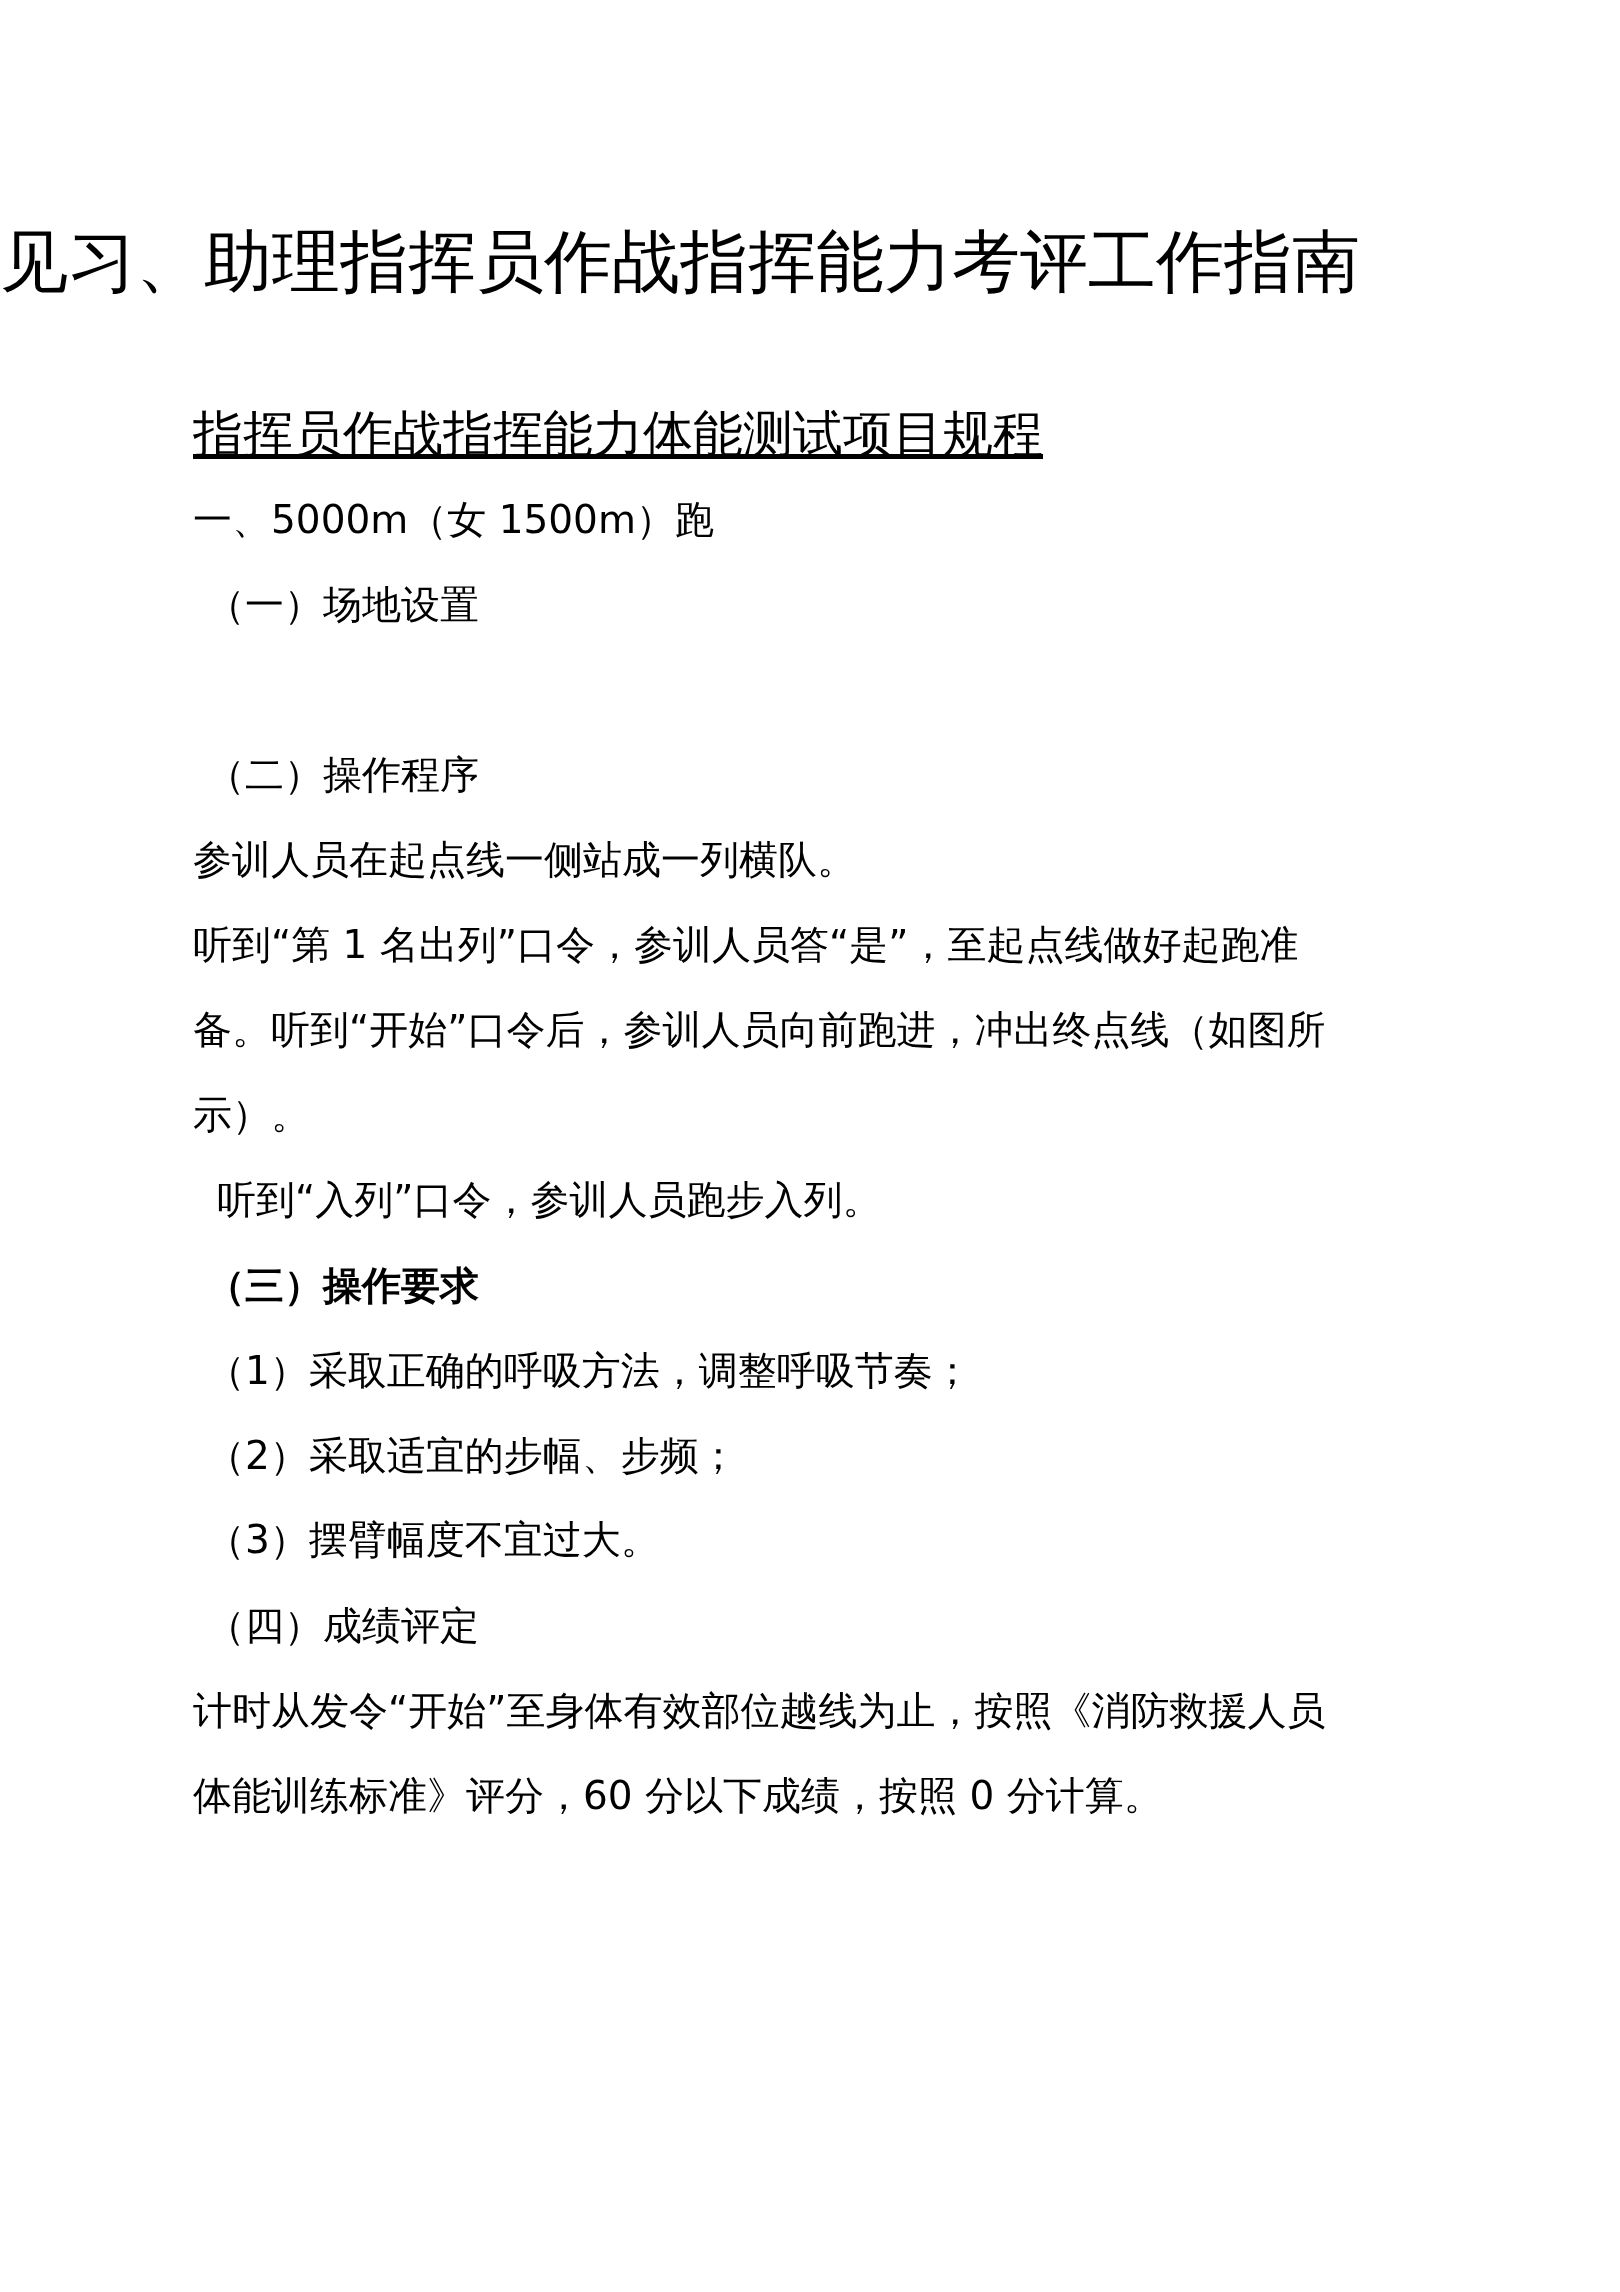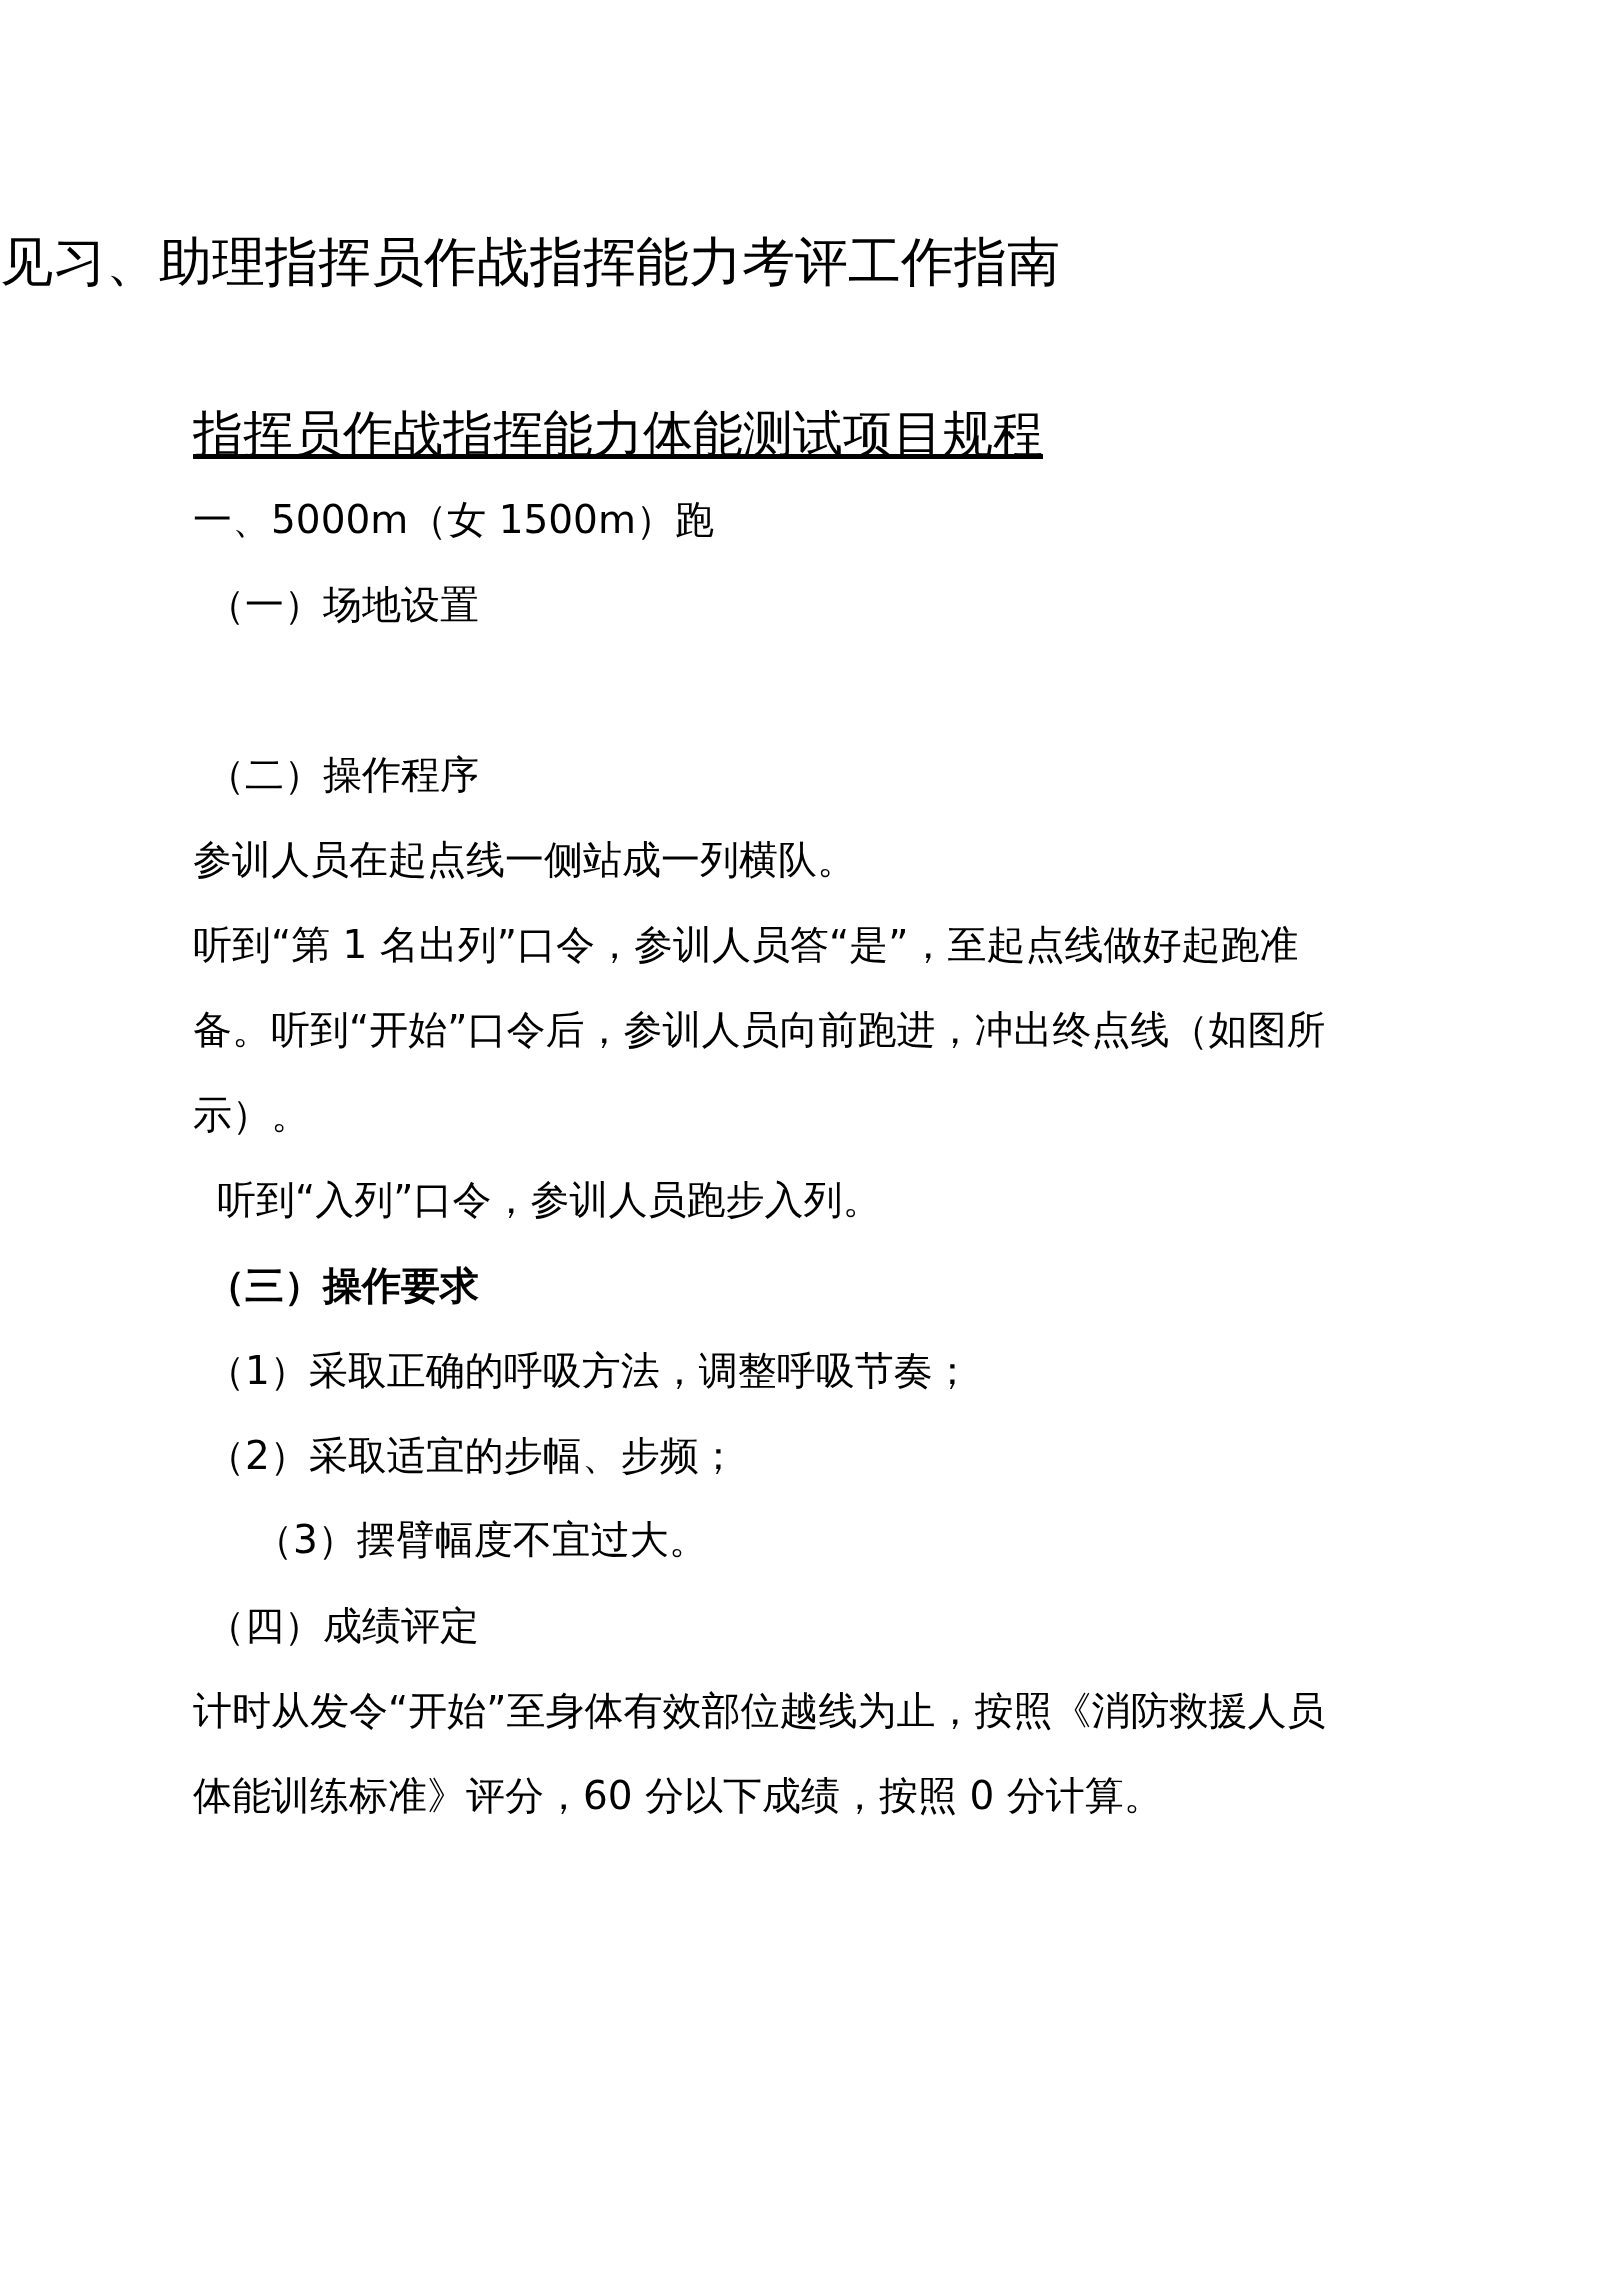--- a/index.html
+++ b/index.html
@@ -22,21 +22,21 @@
       width: 1620px;
       height: 2293px;
       background: #ffffff;
     }
     .title {
       position: absolute;
       left: 0;
       width: 1309px;
       top: 223px;
       text-align: left;
-      font-size: 53px;
+      font-size: 68px;
       line-height: 78px;
       letter-spacing: 0px;
       white-space: nowrap;
     }
     .subtitle {
       position: absolute;
       left: 193px;
       top: 400px;
       font-size: 50px;
       line-height: 69px;
@@ -70,20 +70,20 @@
   <div class="line indent" style="top:747px;">（二）操作程序</div>
   <div class="line" style="top:832px;">参训人员在起点线一侧站成一列横队。</div>
   <div class="line" style="top:917px;">听到“第 1 名出列”口令，参训人员答“是”，至起点线做好起跑准</div>
   <div class="line" style="top:1002px;">备。听到“开始”口令后，参训人员向前跑进，冲出终点线（如图所</div>
   <div class="line" style="top:1087px;">示）。</div>
   <div class="line" style="top:1172px;margin-left:24px;">听到“入列”口令，参训人员跑步入列。</div>
 
   <div class="line indent" style="top:1258px;font-weight:bold;">（三）操作要求</div>
   <div class="line indent" style="top:1343px;">（1）采取正确的呼吸方法，调整呼吸节奏；</div>
   <div class="line indent" style="top:1428px;">（2）采取适宜的步幅、步频；</div>
-  <div class="line indent" style="top:1512px;margin-left:48px;">（3）摆臂幅度不宜过大。</div>
+  <div class="line indent" style="top:1512px;">（3）摆臂幅度不宜过大。</div>
 
   <div class="line indent" style="top:1598px;">（四）成绩评定</div>
   <div class="line" style="top:1683px;">计时从发令“开始”至身体有效部位越线为止，按照《消防救援人员</div>
   <div class="line" style="top:1768px;">体能训练标准》评分，60 分以下成绩，按照 0 分计算。</div>
 
 </div>
 
 
 </body></html>

